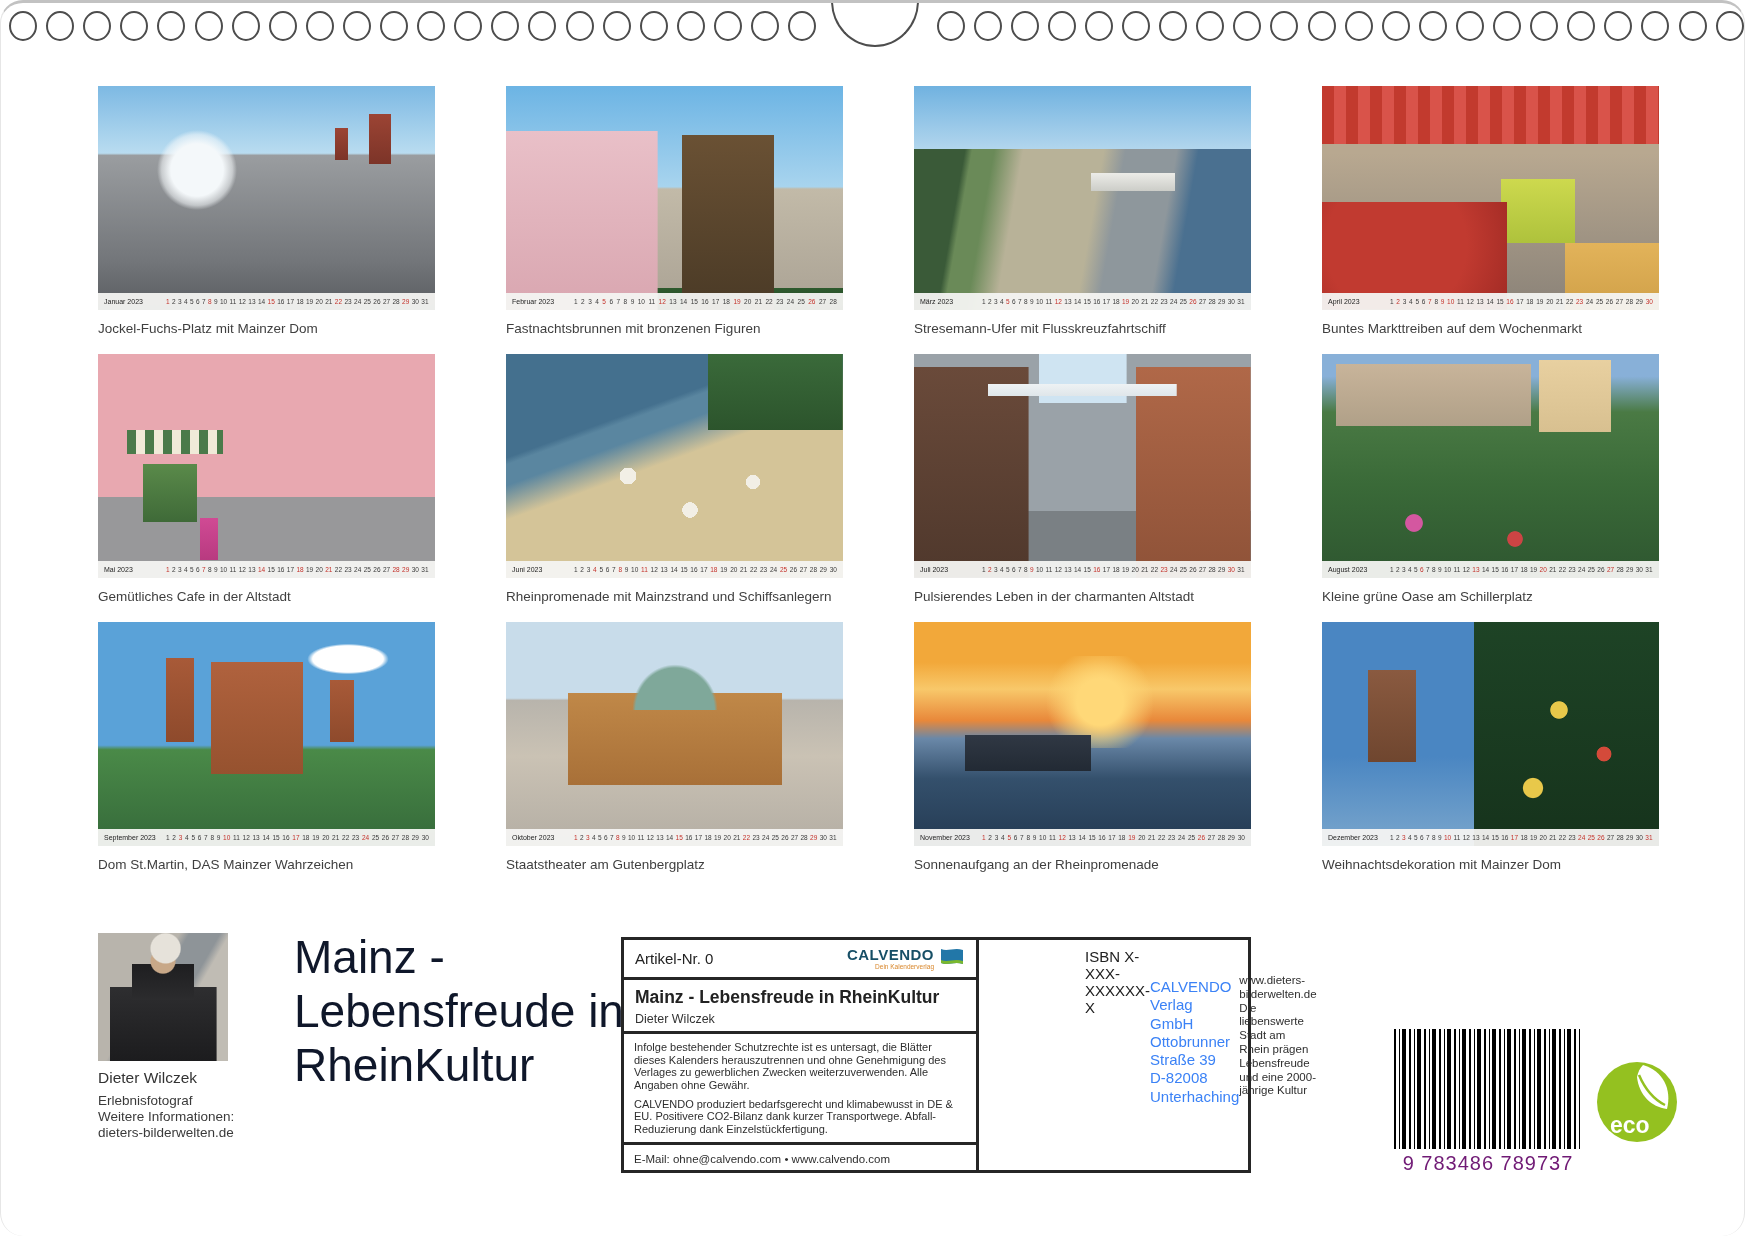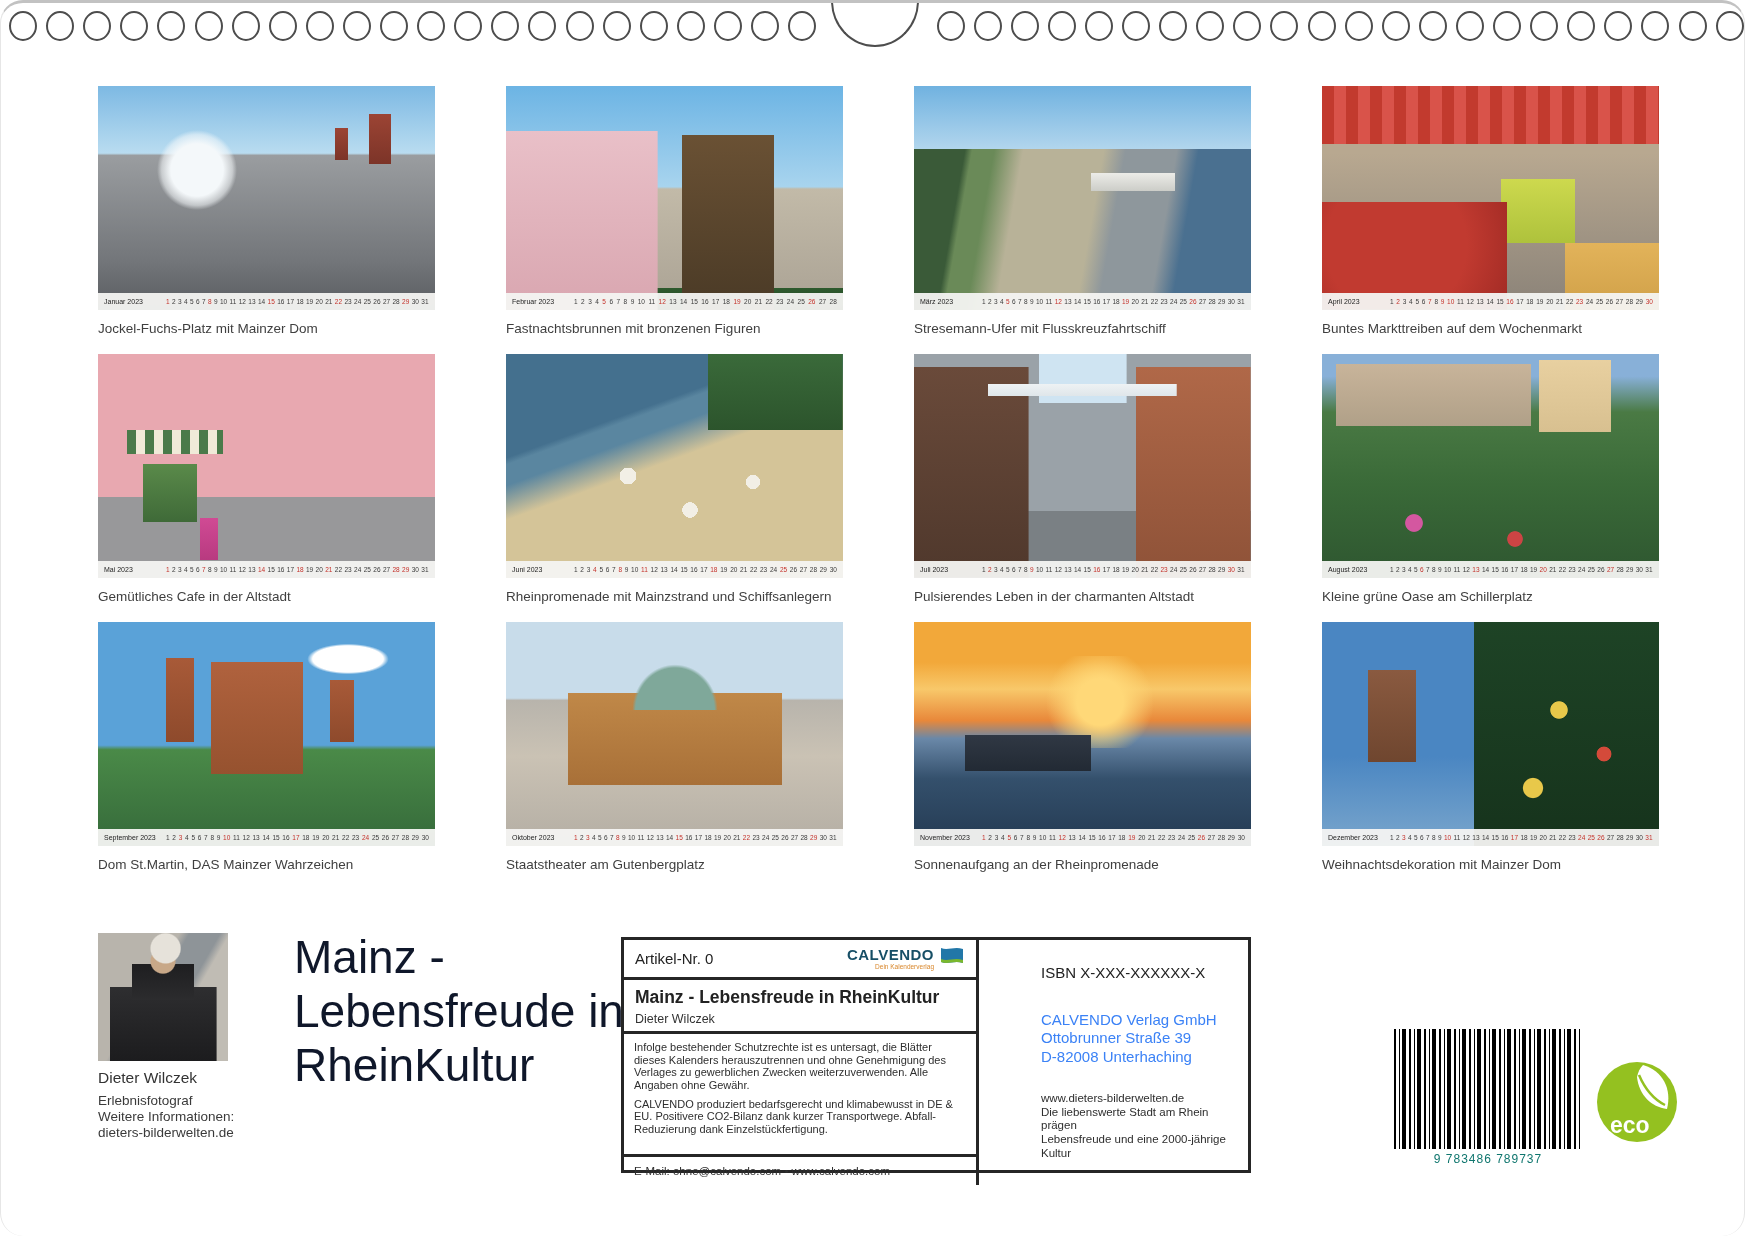--- a/index.html
+++ b/index.html
@@ -49,39 +49,39 @@
   .author-name { position:absolute; left:97px; top:1066px; font-size:15.5px; color:#333; }
   .author-lines { position:absolute; left:97px; top:1090px; font-size:13.5px; line-height:1.2; color:#3a3a3a; }
   .big-title { position:absolute; left:293px; top:928px; font-size:46px; line-height:1.17; color:#0f172a; }
 
   .infobox { position:absolute; left:620px; top:934px; width:630px; height:236px;
              border:3px solid #262626; display:grid; grid-template-columns:355px 1fr; background:#fff;gap:48px; }
   .left-col { border-right:3px solid #262626; display:flex; flex-direction:column; }
   .row-artikel { height:40px; flex:0 0 40px; border-bottom:3px solid #262626; display:flex;
                  justify-content:space-between; align-items:center; padding:0 11px; }
   .artikel-label { font-size:15px; color:#222; }
-  .cal-logo { display:flex; align-items:flex-start; gap:5px; }
+  .cal-logo { display:flex; align-items:flex-end; gap:5px; }
   .cal-name { font-size:15px; font-weight:bold; letter-spacing:.5px; color:#174f66; line-height:1; }
   .cal-tag { font-size:6.5px; color:#d8862a; text-align:right; margin-top:1px; }
   .row-title { flex:0 0 54px; border-bottom:3px solid #262626; padding:7px 11px 0 11px; }
   .product-title { font-size:17.5px; font-weight:bold; color:#222; }
   .product-author { font-size:12.5px; color:#333; margin-top:4px; }
   .row-legal { flex:1 1 auto; border-bottom:3px solid #262626; padding:7px 10px; font-size:11px;
                line-height:1.15; color:#2e2e2e; }
   .row-legal p + p { margin-top:6px; }
   .row-email { flex:0 0 28px; display:flex; align-items:center; padding:0 10px; font-size:11.5px; color:#2e2e2e; }
-  .right-col { padding:24px 14px; display:flex; flex-direction:column; }
+  .right-col { padding:8px 14px; display:flex; flex-direction:row;margin-left:44px; }
   .isbn { font-size:15px; color:#222; }
   .publisher { margin-top:30px; font-size:15px; line-height:1.22; color:#3b82f6; }
   .site-blurb { margin-top:26px; font-size:11.5px; line-height:1.2; color:#2e2e2e; }
 
   .barcode-wrap { position:absolute; left:1392px; top:1026px; width:190px; text-align:center; }
   .barcode-bars { width:188px; height:120px; margin:0 auto;
     background:repeating-linear-gradient(90deg,#000 0 2px,#fff 2px 5px,#000 5px 6px,#fff 6px 8px,#000 8px 12px,#fff 12px 15px); }
-  .barcode-number { margin-top:3px; font-size:12px; letter-spacing:1px; color:#0f766e; }
+  .barcode-number { margin-top:3px; font-size:20px; letter-spacing:1px; color:#701a75; }
 
   .eco-wrap { position:absolute; left:1594px; top:1052px; width:84px; height:92px; }
 </style>
 </head>
 <body>
 
 <div class="page">
 
   <div>
       <div class="hole" style="left: 8px;"></div>

